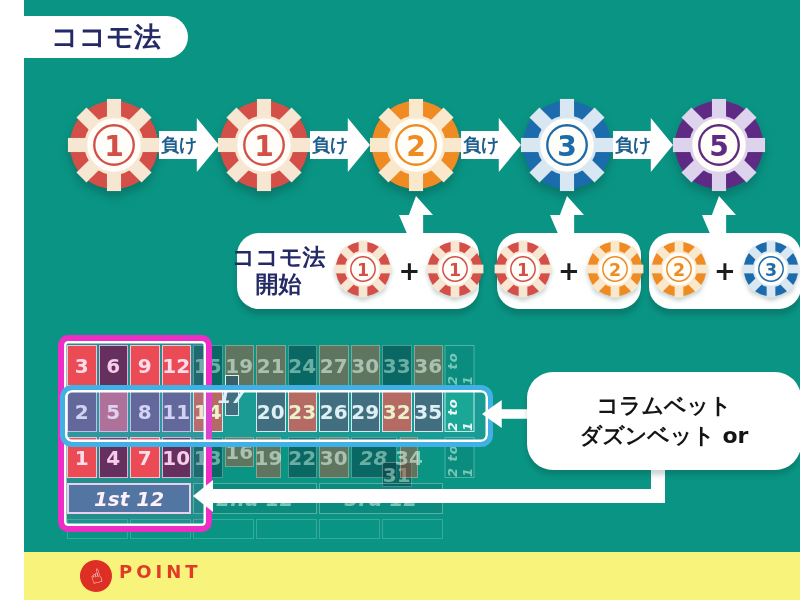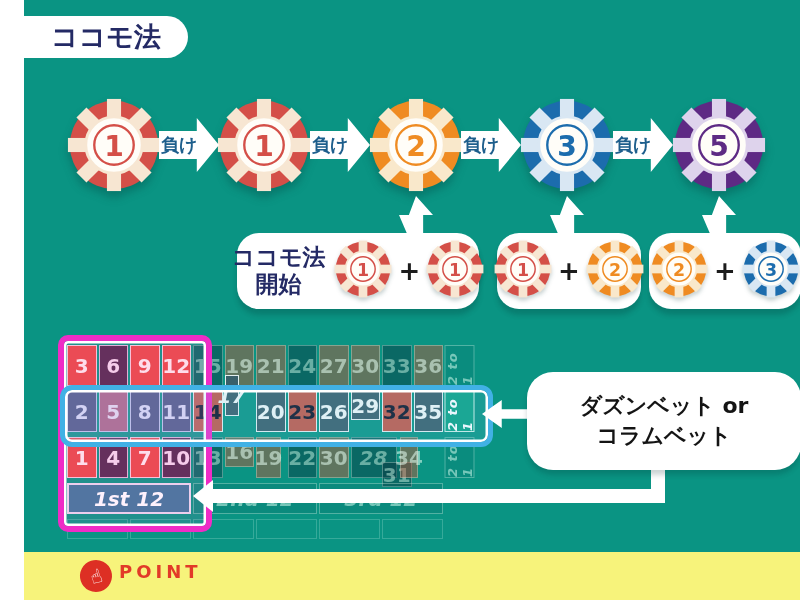--- a/index.html
+++ b/index.html
@@ -50,21 +50,21 @@
   .fbox .chip-s{filter:drop-shadow(0 3px 2px rgba(0,45,45,.22));}
   
   .cell{
     position:absolute;display:flex;align-items:center;justify-content:center;
     font-weight:bold;font-size:20px;box-sizing:border-box;
   }
   .mag.red  {background:#ea4746;color:#ffe9ec;border:1.5px solid #f6cbd8;}
   .mag.black{background:#55294f;color:#f7d6ec;border:1.5px solid #e3b6d6;}
   .both.red  {background:#b26180;color:#f1dff0;border:1.5px solid #d2c5e9;}
   .both.black{background:#4d5580;color:#e1dff6;border:1.5px solid #c4c7e9;}
-  .blu.red  {background:#c05a49;color:#0f172a;border:1.5px solid #e3efef;}
+  .blu.red  {background:#c05a49;color:#fef9c3;border:1.5px solid #e3efef;}
   .blu.black{background:#39606a;color:#f0f7f5;border:1.5px solid #e3efef;}
   .faded.red  {background:rgba(200,80,50,.45);color:rgba(230,255,242,.55);border:1.5px solid rgba(215,250,235,.35);}
   .faded.black{background:rgba(10,50,62,.45);color:rgba(200,245,228,.5);border:1.5px solid rgba(215,250,235,.35);}
   .dz{font-style:italic;font-size:20px;}
   .dz-hi{background:#40759a;color:#ffffff;border:2px solid #ecd9ef;}
   .dz-faded{background:rgba(20,80,90,.14);color:rgba(210,250,235,.55);border:1.5px solid rgba(215,250,235,.35);}
   .c21{writing-mode:vertical-rl;transform:rotate(180deg);font-style:italic;
        font-size:13px;letter-spacing:1px;}
   .c21-bright{background:#0ba184;color:#ffffff;border:1.5px solid #cdeee4;}
   .c21-faded{background:rgba(20,80,90,.10);color:rgba(210,250,235,.55);border:1.5px solid rgba(215,250,235,.35);}
@@ -320,21 +320,21 @@
       <div class="cell faded red" style="left: 389.5px; top: 345px; width: 29.5px; height: 41px;">36</div>
       <div class="cell both black" style="left: 43px; top: 391px; width: 29.5px; height: 41px;">2</div>
       <div class="cell both red" style="left: 74.5px; top: 391px; width: 29.5px; height: 41px;">5</div>
       <div class="cell both black" style="left: 106px; top: 391px; width: 29.5px; height: 41px;">8</div>
       <div class="cell both black" style="left: 137.5px; top: 391px; width: 29.5px; height: 41px;">11</div>
       <div class="cell blu red" style="left: 169px; top: 391px; width: 29.5px; height: 41px;">14</div>
       <div class="cell blu black" style="left: 200.5px; top: 375px; width: 14px; height: 41px; font-style: italic;">17</div>
       <div class="cell blu black" style="left: 232px; top: 391px; width: 29.5px; height: 41px;">20</div>
       <div class="cell blu red" style="left: 263.5px; top: 391px; width: 29.5px; height: 41px;">23</div>
       <div class="cell blu black" style="left: 295px; top: 391px; width: 29.5px; height: 41px;">26</div>
-      <div class="cell blu black" style="left: 326.5px; top: 391px; width: 29.5px; height: 29px;">29</div>
+      <div class="cell blu black" style="left: 326.5px; top: 391px; width: 29.5px; height: 41px;">29</div>
       <div class="cell blu red" style="left: 358px; top: 391px; width: 29.5px; height: 41px;">32</div>
       <div class="cell blu black" style="left: 389.5px; top: 391px; width: 29.5px; height: 41px;">35</div>
       <div class="cell mag red" style="left: 43px; top: 437px; width: 29.5px; height: 41px;">1</div>
       <div class="cell mag black" style="left: 74.5px; top: 437px; width: 29.5px; height: 41px;">4</div>
       <div class="cell mag red" style="left: 106px; top: 437px; width: 29.5px; height: 41px;">7</div>
       <div class="cell mag black" style="left: 137.5px; top: 437px; width: 29.5px; height: 41px;">10</div>
       <div class="cell faded black" style="left: 169px; top: 437px; width: 29.5px; height: 41px;">13</div>
       <div class="cell faded red" style="left: 200.5px; top: 437px; width: 29.5px; height: 30px;">16</div>
       <div class="cell faded red" style="left: 232px; top: 437px; width: 25px; height: 41px;">19</div>
       <div class="cell faded black" style="left: 263.5px; top: 437px; width: 29.5px; height: 41px;">22</div>
@@ -357,21 +357,21 @@
     </div>
   <div class="frame-magenta"></div>
   <div class="frame-blue"></div>
 
   <div class="arr-left" style="left:458px;top:400px;width:47px;height:28px;"></div>
   <div class="wbar" style="left:627px;top:468px;width:14px;height:35px;"></div>
   <div class="wbar" style="left:186px;top:489px;width:455px;height:14px;"></div>
   <div class="tri-left" style="left:169px;top:480px;width:20px;height:32px;"></div>
 
   <div class="callout">
+    <div>コラムベット</div>
     <div>ダズンベット or</div>
-    <div>コラムベット</div>
   </div>
 
   <div class="point-banner"></div>
   <div class="point-icon">☝</div>
   <div class="point-label">POINT</div>
 
 </div>
 
 </body></html>

